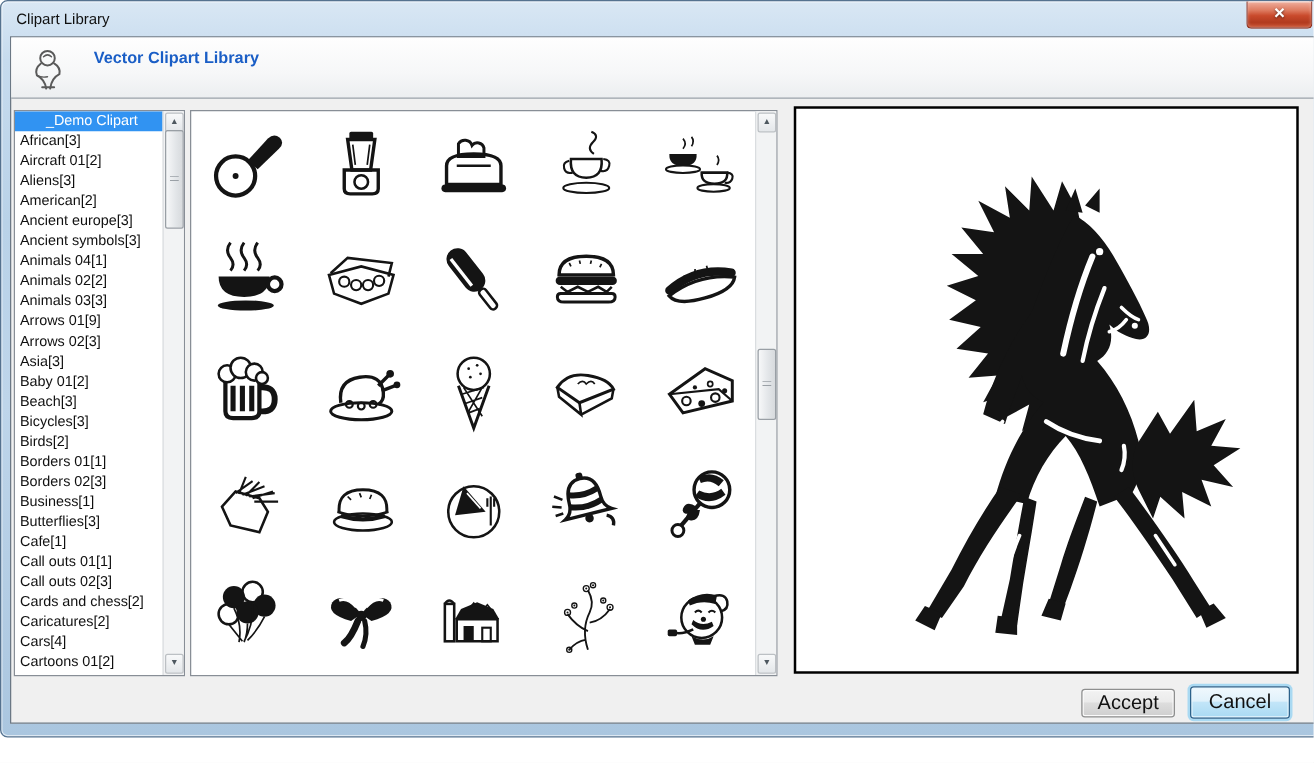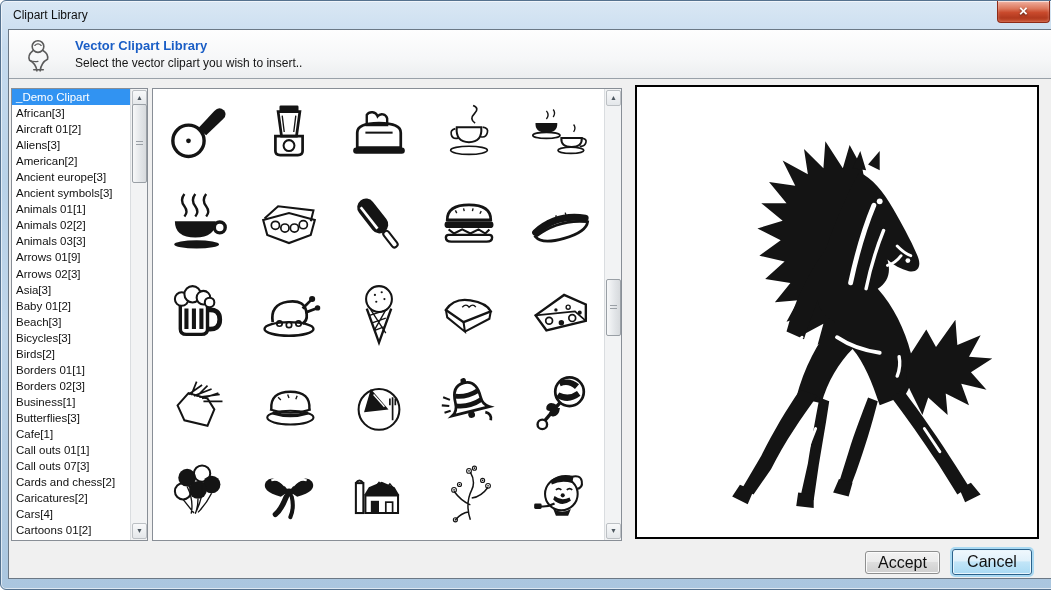--- a/index.html
+++ b/index.html
@@ -27,21 +27,21 @@
     border-bottom:1px solid #99a1a9;}
   .header-icon{position:absolute;left:13px;top:7px;}
   .hdr-title{position:absolute;left:66px;top:8px;font-size:13px;font-weight:bold;color:var(--heading-blue,#1a5ec6);}
   .hdr-sub{position:absolute;left:66px;top:26px;font-size:12px;color:#161616;}
   
   .list-box{position:absolute;left:2px;top:58px;width:135px;height:451px;
     background:#fff;border:1px solid #888e96;}
   .list-items{position:absolute;left:0;top:0;right:16px;bottom:0;overflow:hidden;}
   .cat-item{height:16.05px;line-height:16px;font-size:11.5px;color:#101010;
     padding-left:4px;white-space:nowrap;overflow:hidden;cursor:default;}
-  .cat-item.selected{background:var(--selection-blue,#3193f2);color:#fff;}
+  .cat-item.selected{background:var(--selection-blue,#3193f2);color:#fff;text-align:center;}
   
   .sb{position:absolute;right:0;top:0;bottom:0;width:16px;background:#f2f3f4;border-left:1px solid #dadde0;}
   .sb .arrow{position:absolute;left:1px;width:13px;height:14px;text-align:center;
     font-size:7px;line-height:14px;color:#4e5860;cursor:pointer;
     background:linear-gradient(180deg,#f8f9fa,#e4e7ea);border:1px solid #bcc0c4;border-radius:2px;}
   .sb .arrow.up{top:1px;} .sb .arrow.down{bottom:1px;}
   .sb .thumb{position:absolute;left:1px;width:13px;cursor:pointer;
     background:linear-gradient(90deg,#f7f8f9,#e2e5e8 60%,#d7dadd);
     border:1px solid #999fa5;border-radius:2px;}
   .sb .thumb::after{content:"";position:absolute;left:3px;right:3px;top:50%;margin-top:-3px;height:6px;
@@ -89,49 +89,48 @@
               <circle cx="15" cy="9" r="5.5"></circle>
               <path d="M10 13 q-5 4 -3 9 q6 3 7 10"></path>
               <path d="M20 13 q5 3 4 8 q-6 3 -7 11"></path>
               <path d="M11 31 h9"></path>
               <path d="M12 8 q3 -3 6 0" stroke-width="1.1"></path>
               <path d="M7 22 q4 2 8 1" stroke-width="1.1"></path>
             </g>
           </svg>
         </span>
         <div class="hdr-title">Vector Clipart Library</div>
-        <div class="hdr-sub">Select the vector clipart you wish to insert..</div>
       </div>
 
       <div class="list-box">
         <div class="list-items">
             <div class="cat-item selected">_Demo Clipart</div>
             <div class="cat-item">African[3]</div>
             <div class="cat-item">Aircraft 01[2]</div>
             <div class="cat-item">Aliens[3]</div>
             <div class="cat-item">American[2]</div>
             <div class="cat-item">Ancient europe[3]</div>
             <div class="cat-item">Ancient symbols[3]</div>
-            <div class="cat-item">Animals 01[1]</div>
+            <div class="cat-item">Animals 04[1]</div>
             <div class="cat-item">Animals 02[2]</div>
             <div class="cat-item">Animals 03[3]</div>
             <div class="cat-item">Arrows 01[9]</div>
             <div class="cat-item">Arrows 02[3]</div>
             <div class="cat-item">Asia[3]</div>
             <div class="cat-item">Baby 01[2]</div>
             <div class="cat-item">Beach[3]</div>
             <div class="cat-item">Bicycles[3]</div>
             <div class="cat-item">Birds[2]</div>
             <div class="cat-item">Borders 01[1]</div>
             <div class="cat-item">Borders 02[3]</div>
             <div class="cat-item">Business[1]</div>
             <div class="cat-item">Butterflies[3]</div>
             <div class="cat-item">Cafe[1]</div>
             <div class="cat-item">Call outs 01[1]</div>
-            <div class="cat-item">Call outs 07[3]</div>
+            <div class="cat-item">Call outs 02[3]</div>
             <div class="cat-item">Cards and chess[2]</div>
             <div class="cat-item">Caricatures[2]</div>
             <div class="cat-item">Cars[4]</div>
             <div class="cat-item">Cartoons 01[2]</div>
           </div>
         <div class="sb">
           <div class="arrow up">▲</div>
           <div class="thumb" style="top:15px;height:77px;"></div>
           <div class="arrow down">▼</div>
         </div>

